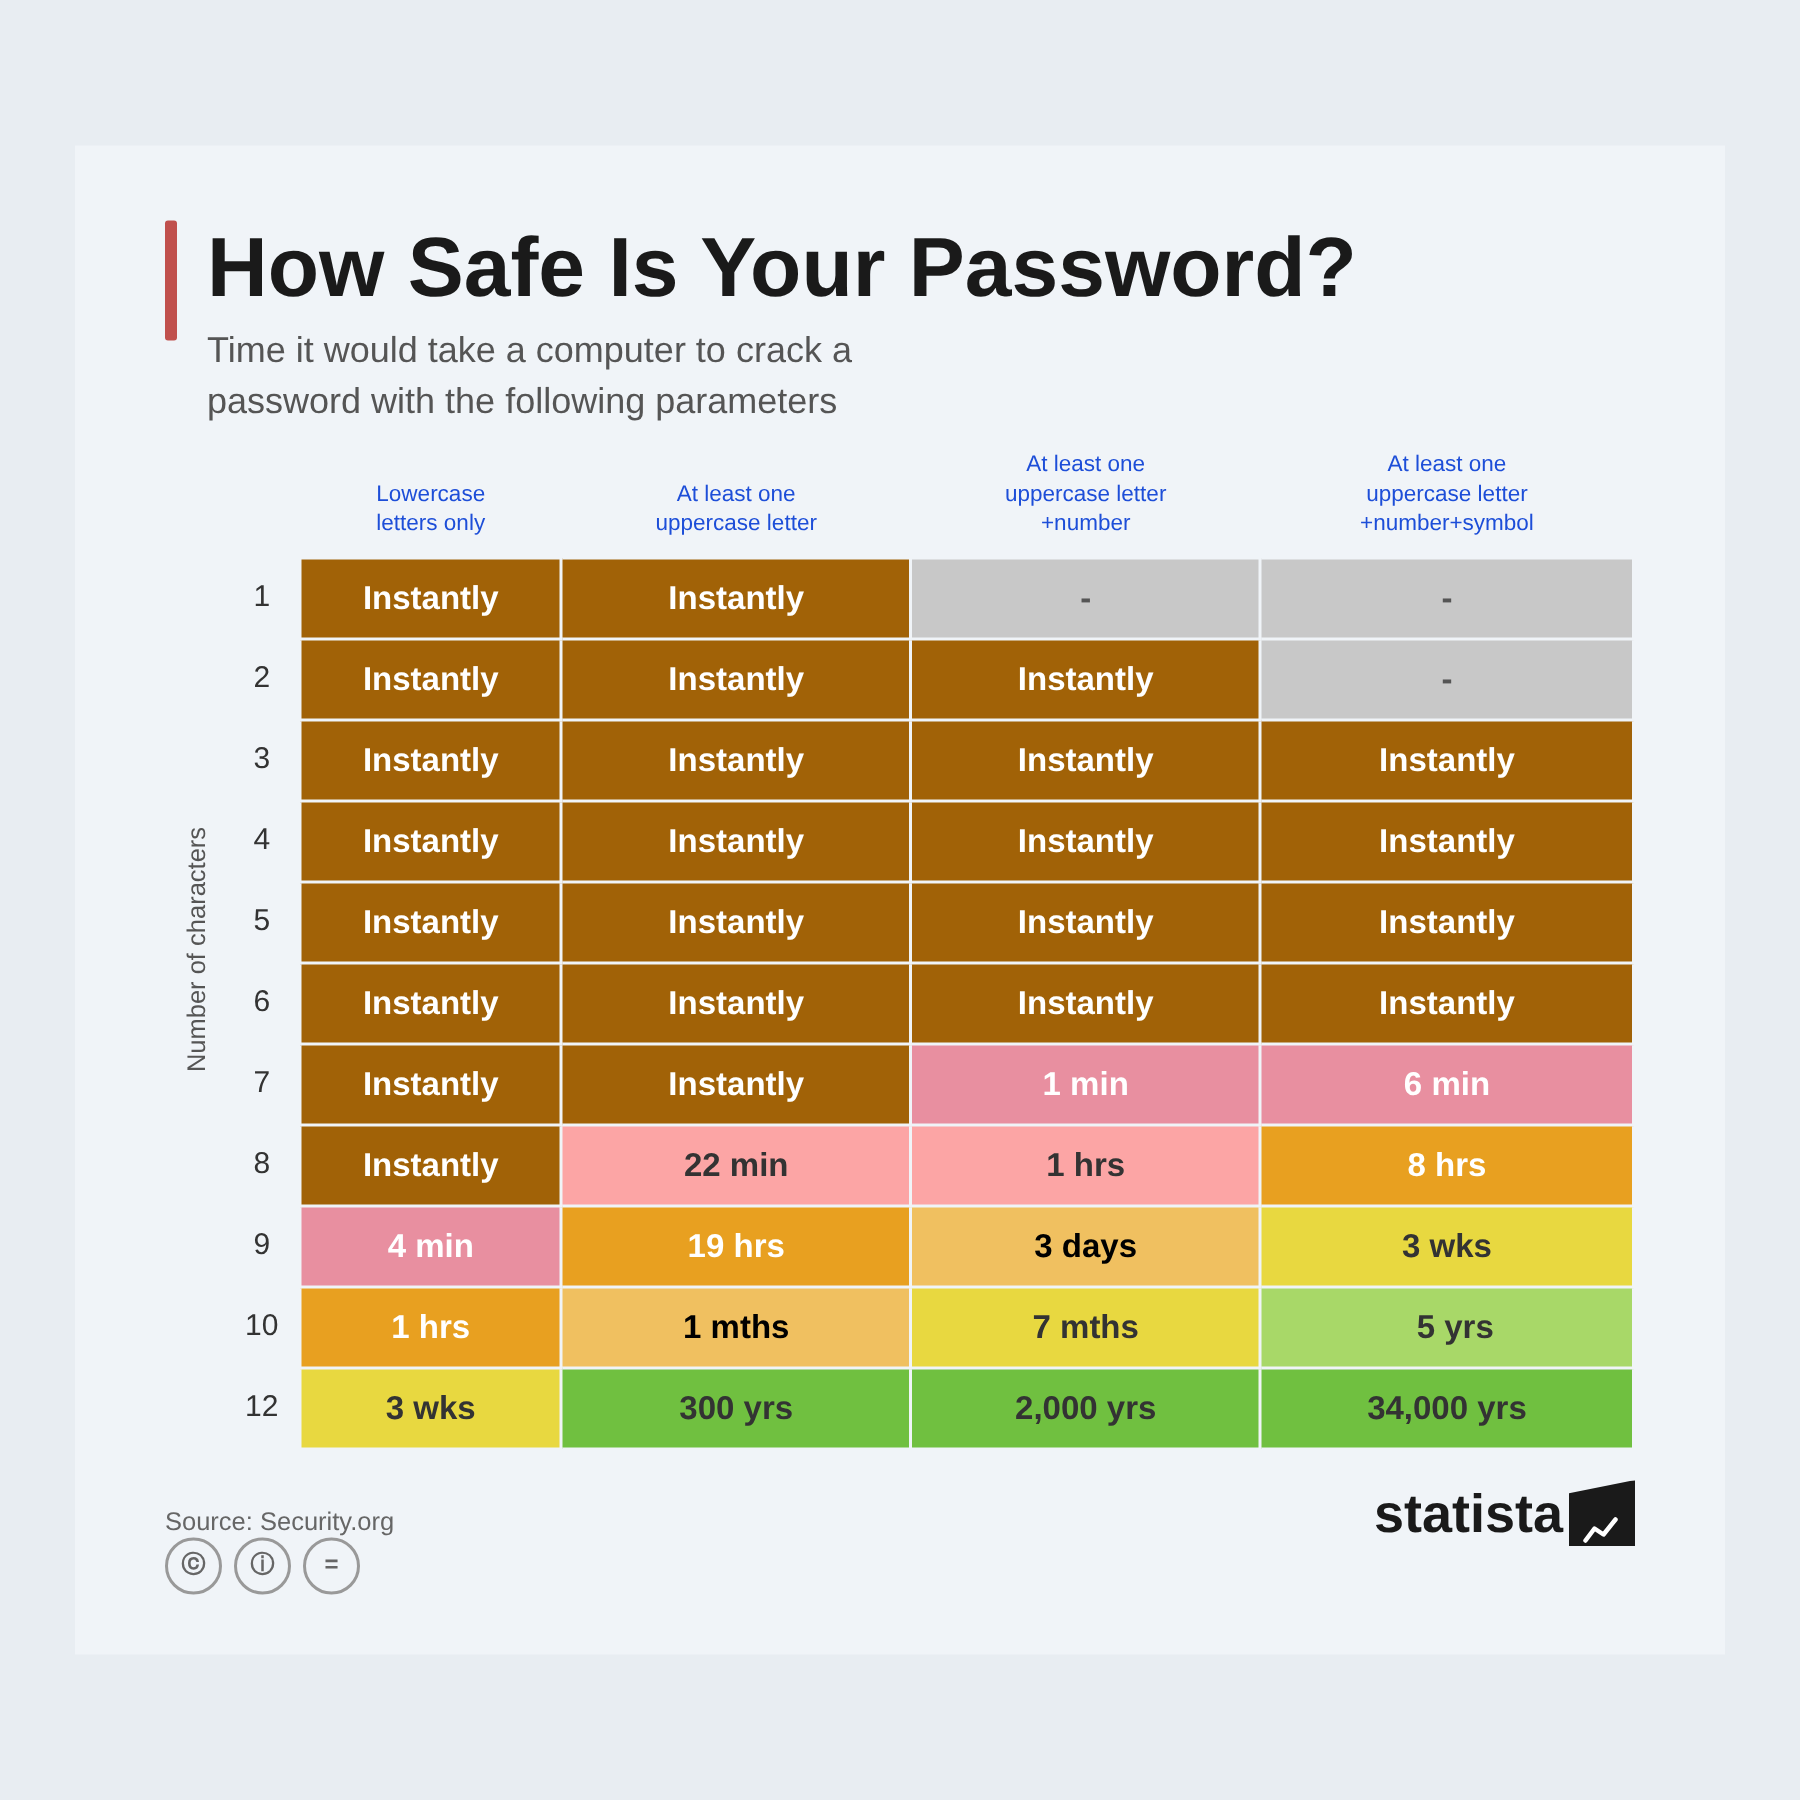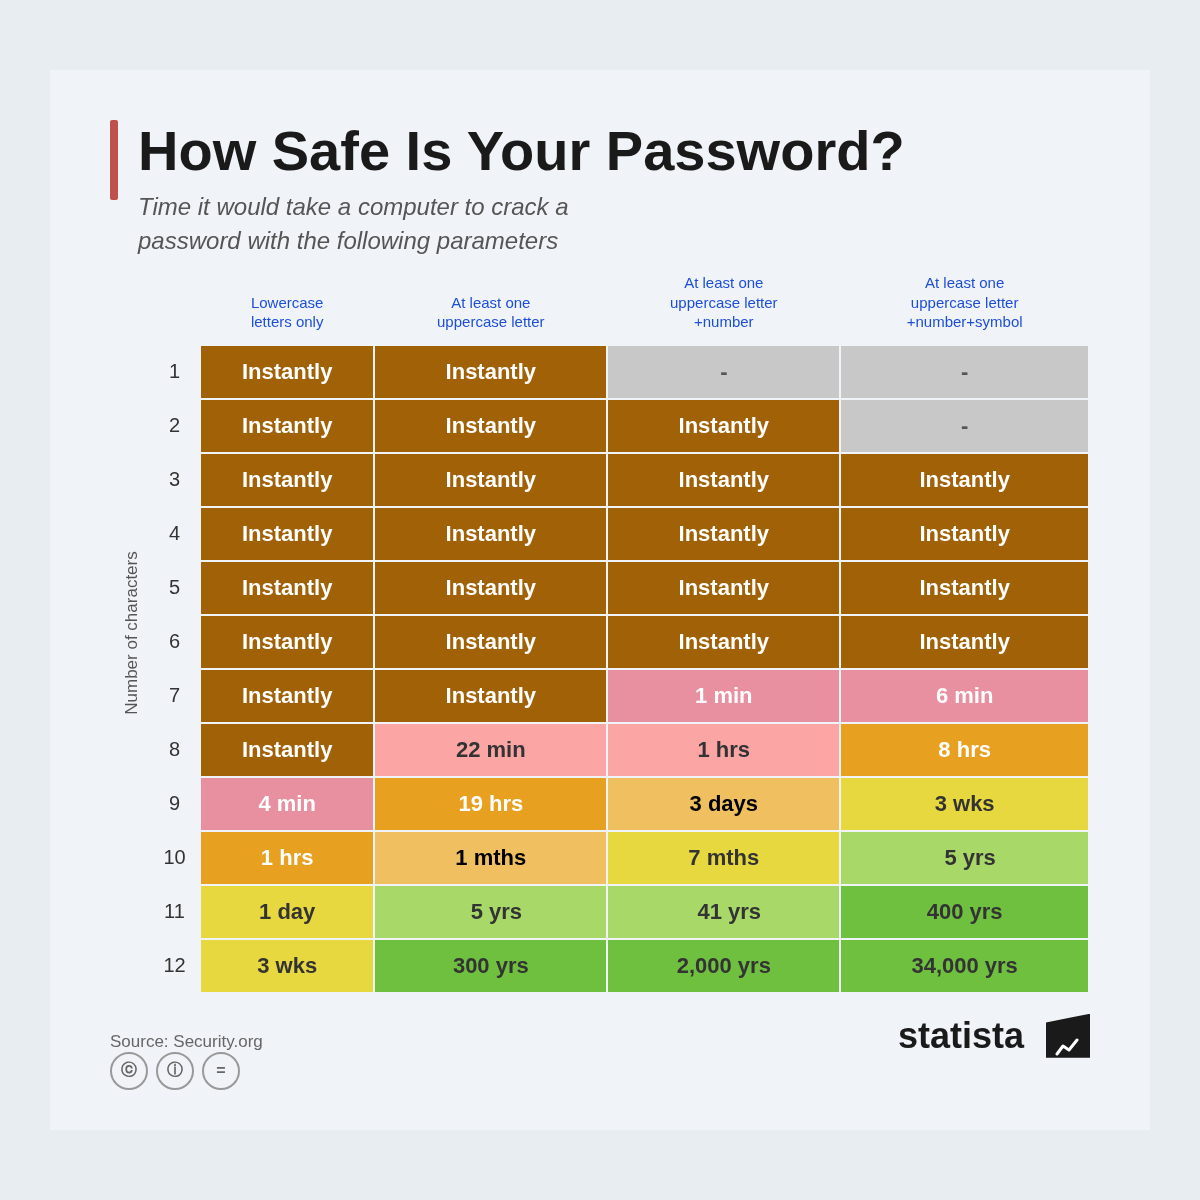--- a/index.html
+++ b/index.html
@@ -35,21 +35,20 @@
       font-size: 56px;
       font-weight: 900;
       color: #1a1a1a;
       line-height: 1.1;
     }
     .subtitle {
       font-size: 24px;
       color: #555;
       margin-top: 8px;
       line-height: 1.4;
-      font-style: italic;
     }
     table {
       width: 100%;
       border-collapse: collapse;
     }
     .col-header-row th {
       font-size: 15px;
       color: #1d4ed8;
       font-weight: normal;
       text-align: center;
@@ -126,21 +125,21 @@
       font-size: 16px;
       color: #666;
       font-weight: bold;
     }
     .statista-logo {
       font-size: 36px;
       font-weight: 900;
       color: #1a1a1a;
       display: flex;
       align-items: center;
-      gap: 22px;
+      gap: 4px;
     }
   </style>
 </head>
 <body>
 
 <div class="card">
   <div class="title-section">
     <div class="title-bar"></div>
     <div class="title-text">
       <h1>How Safe Is Your Password?</h1>
@@ -223,27 +222,20 @@
             <td class="orange">19 hrs</td>
             <td class="light-orange">3 days</td>
             <td class="yellow">3 wks</td>
           </tr>
           <tr>
             <td class="row-num">10</td>
             <td class="orange">1 hrs</td>
             <td class="light-orange">1 mths</td>
             <td class="yellow">7 mths</td>
             <td class="light-green">5 yrs</td>
-          </tr>
-          <tr>
-            <td class="row-num">11</td>
-            <td class="yellow">1 day</td>
-            <td class="light-green">5 yrs</td>
-            <td class="light-green">41 yrs</td>
-            <td class="green">400 yrs</td>
           </tr>
           <tr>
             <td class="row-num">12</td>
             <td class="yellow">3 wks</td>
             <td class="green">300 yrs</td>
             <td class="green">2,000 yrs</td>
             <td class="green">34,000 yrs</td>
           </tr>
         </tbody>
     </table>

